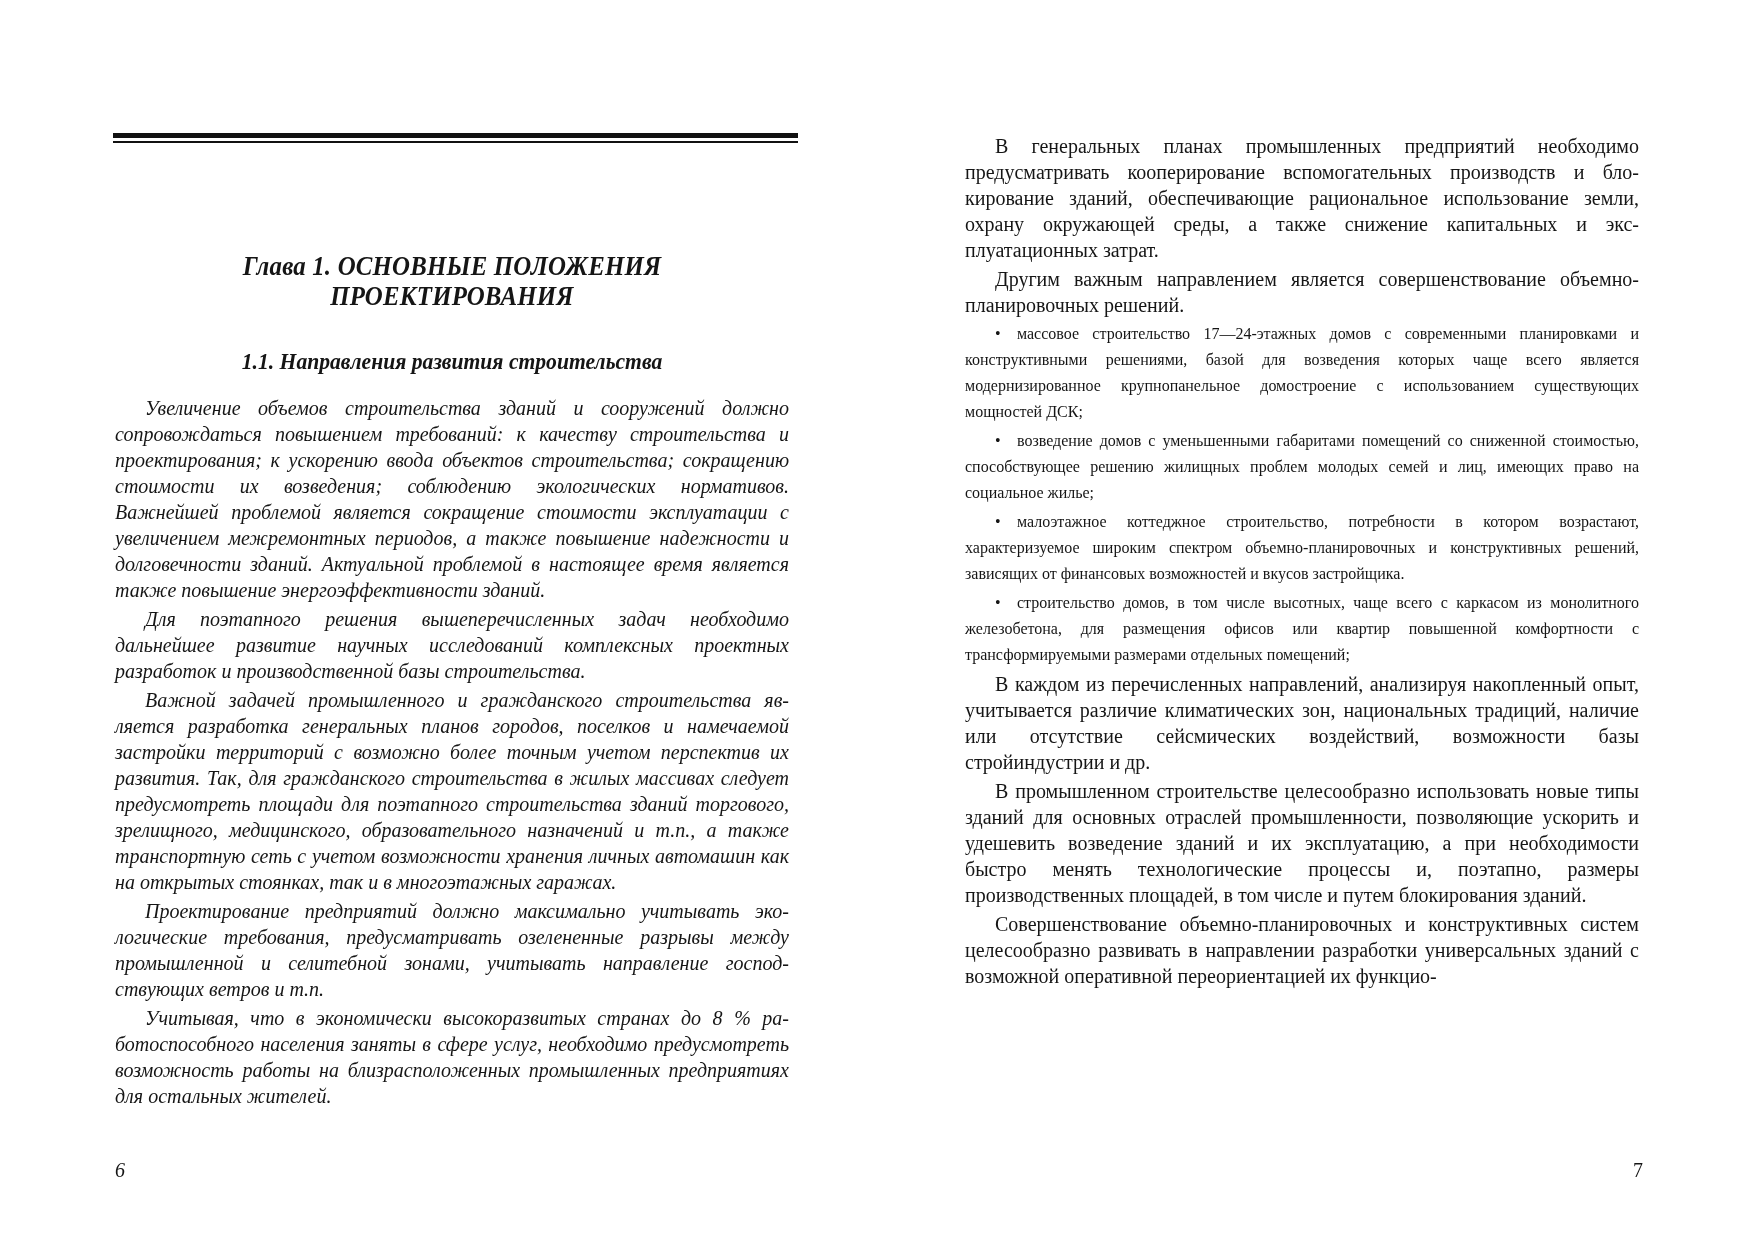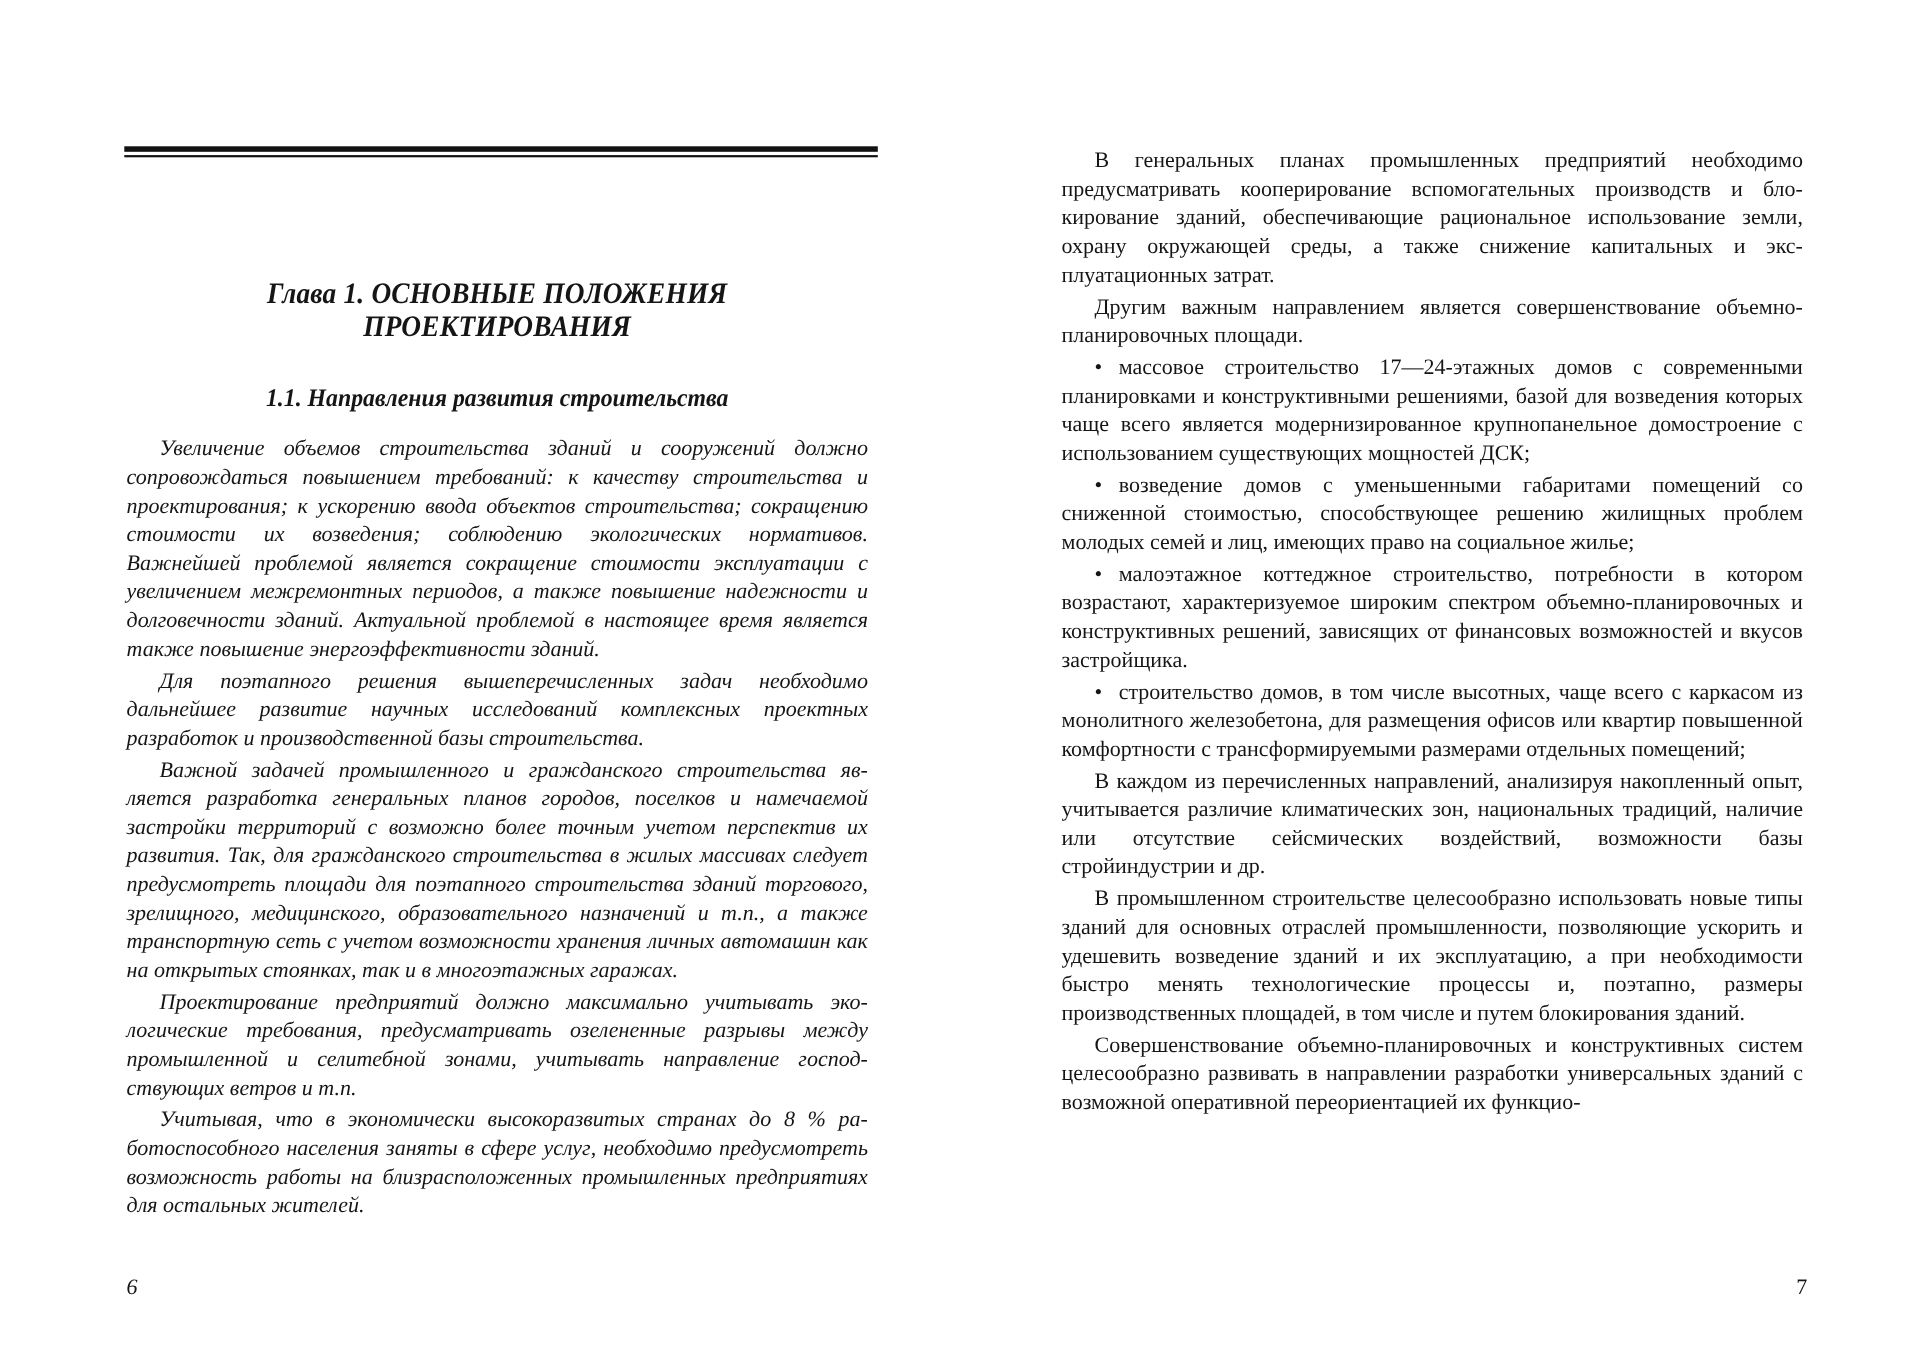--- a/index.html
+++ b/index.html
@@ -77,21 +77,21 @@
   p.para {
     margin: 0 0 3px 0;
     font-size: 20px;
     line-height: 26px;
     text-align: justify;
     text-indent: 30px;
     hyphens: manual;
   }
   p.bullet {
     margin: 0 0 3px 0;
-    font-size: 20px;
+    font-size: 16px;
     line-height: 26px;
     text-align: justify;
     text-indent: 30px;
   }
   p.bullet .bullet-dot {
     display: inline-block;
     width: 22px;
     text-indent: 0;
   }
 
@@ -127,21 +127,21 @@
     <p class="para">Проектирование предприятий должно максимально учитывать эко­логические требования, предусматривать озелененные разрывы между промышленной и селитебной зонами, учитывать направление господ­ствующих ветров и т.п.</p>
     <p class="para">Учитывая, что в экономически высокоразвитых странах до 8 % ра­ботоспособного населения заняты в сфере услуг, необходимо предус­мотреть возможность работы на близрасположенных промышленных предприятиях для остальных жителей.</p>
   </div>
 
   <div class="page-number">6</div>
 </div>
 
 <div class="page page-right">
   <div class="column">
     <p class="para">В генеральных планах промышленных предприятий необходимо предусматривать кооперирование вспомогательных производств и бло­кирование зданий, обеспечивающие рациональное использование зем­ли, охрану окружающей среды, а также снижение капитальных и экс­плуатационных затрат.</p>
-    <p class="para">Другим важным направлением является совершенствование объем­но-планировочных площади.</p>
+    <p class="para">Другим важным направлением является совершенствование объем­но-планировочных решений.</p>
 
     <div>
       <p class="bullet"><span class="bullet-dot">•</span><span>массовое строительство 17—24-этажных домов с современными планировками и конструктивными решениями, базой для возведения которых чаще всего является модернизированное крупнопанельное до­мостроение с использованием существующих мощностей ДСК;</span></p>
       <p class="bullet"><span class="bullet-dot">•</span><span>возведение домов с уменьшенными габаритами помещений со сниженной стоимостью, способствующее решению жилищных проблем молодых семей и лиц, имеющих право на социальное жилье;</span></p>
       <p class="bullet"><span class="bullet-dot">•</span><span>малоэтажное коттеджное строительство, потребности в котором возрастают, характеризуемое широким спектром объемно-планировоч­ных и конструктивных решений, зависящих от финансовых возможно­стей и вкусов застройщика.</span></p>
       <p class="bullet"><span class="bullet-dot">•</span><span>строительство домов, в том числе высотных, чаще всего с карка­сом из монолитного железобетона, для размещения офисов или квар­тир повышенной комфортности с трансформируемыми размерами от­дельных помещений;</span></p>
     </div>
 
     <p class="para">В каждом из перечисленных направлений, анализируя накопленный опыт, учитывается различие климатических зон, национальных тради­ций, наличие или отсутствие сейсмических воздействий, возможности базы стройиндустрии и др.</p>
     <p class="para">В промышленном строительстве целесообразно использовать новые типы зданий для основных отраслей промышленности, позволяющие ускорить и удешевить возведение зданий и их эксплуатацию, а при не­обходимости быстро менять технологические процессы и, поэтапно, размеры производственных площадей, в том числе и путем блокирова­ния зданий.</p>

